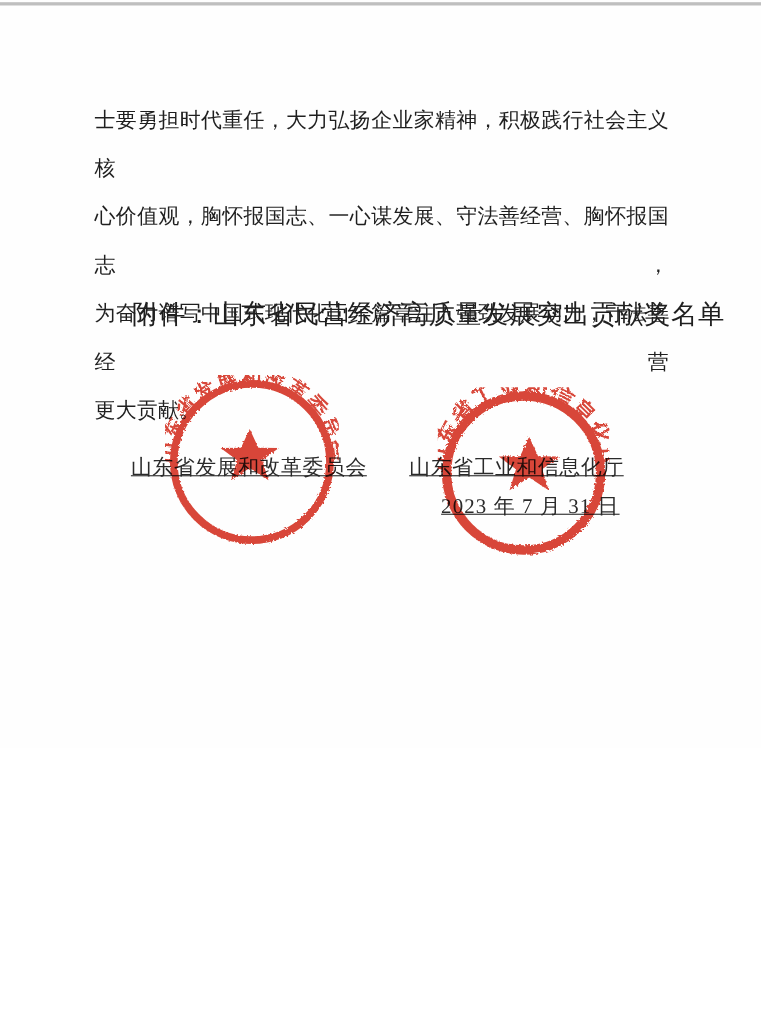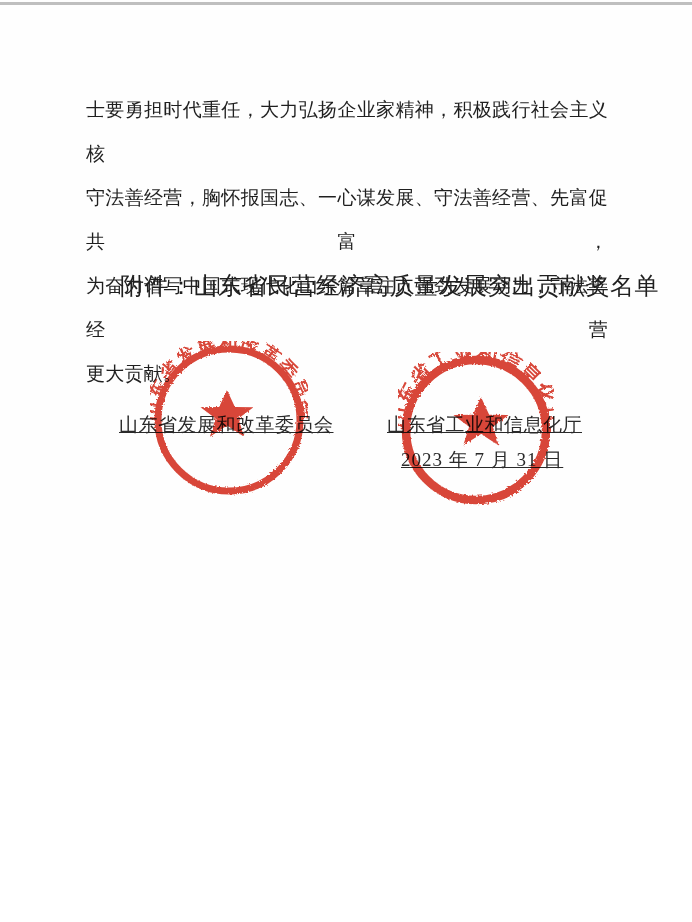--- a/index.html
+++ b/index.html
@@ -51,41 +51,41 @@
   .sig {
     position: absolute;
     font-size: 19px;
     color: #2a2a2a;
     white-space: nowrap;
     letter-spacing: 0.5px;
     mix-blend-mode: multiply;
     text-decoration: underline;
   }
   .sig-left  { left: 119px; top: 412px; }
-  .sig-right { left: 387px; top: 412px; }
+  .sig-right { left: 372px; top: 412px; }
   .sig-date  { left: 401px; top: 447px; letter-spacing: 1px; }
   .page-number {
     position: absolute;
     left: 570px; top: 874px;
     font-size: 17px;
     color: #2a2a2a;
     letter-spacing: 4px;
     white-space: nowrap;
   }
 </style>
 </head>
 <body>
 
 <div class="page">
 
   <div class="scan-edge-top"></div>
 
   <div class="body-text">
     <div class="body-line jline">士要勇担时代重任，大力弘扬企业家精神，积极践行社会主义核</div>
-    <div class="body-line jline">守法善经营，胸怀报国志、一心谋发展、守法善经营、先富促共富，</div>
+    <div class="body-line jline">心价值观，胸怀报国志、一心谋发展、守法善经营、胸怀报国志，</div>
     <div class="body-line jline">为奋力谱写中国式现代化山东篇章注入强劲发展动力，守法善经营</div>
     <div class="body-line">更大贡献。</div>
   </div>
 
   <div class="attachment">附件：山东省民营经济高质量发展突出贡献奖名单</div>
 
   <div class="seal seal-1">
     <svg width="158" height="158" viewBox="0 0 158 158">
       <defs>
         <filter id="rough1" x="-10%" y="-10%" width="120%" height="120%">

